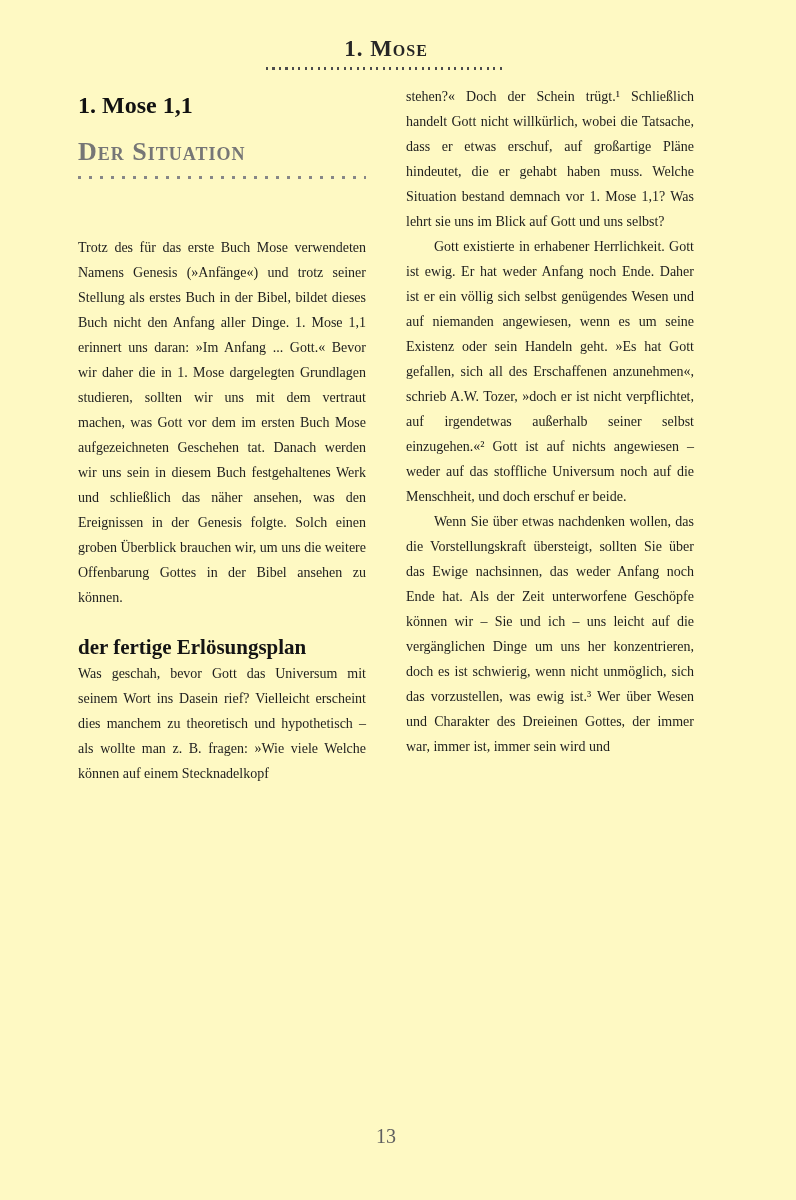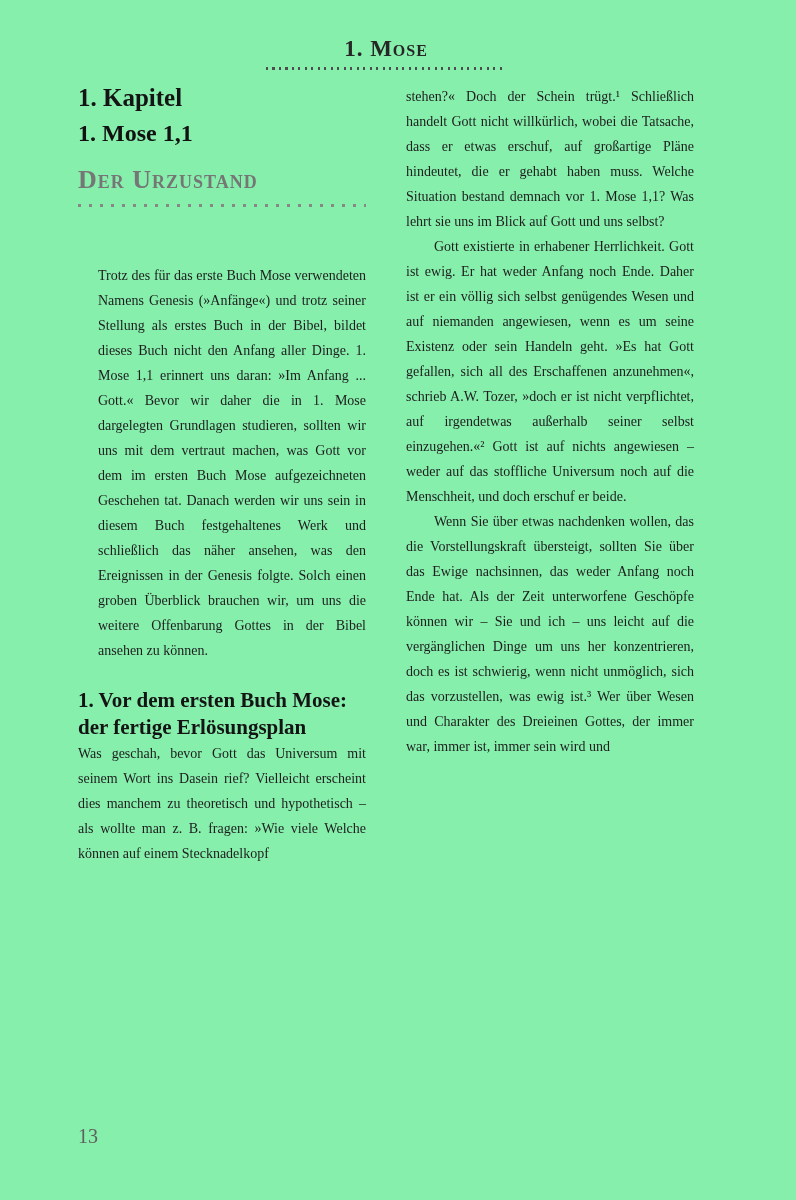--- a/index.html
+++ b/index.html
@@ -4,21 +4,21 @@
 <style>
   html, body {
     margin: 0;
     padding: 0;
     background: #ffffff;
   }
   .page {
     position: relative;
     width: 796px;
     height: 1200px;
-    background: #86efac;
+    background: #fef9c3;
     box-sizing: border-box;
     padding: 36px 102px 0 78px;
     font-family: "Liberation Serif", serif;
     color: #1d1d1d;
     overflow: hidden;
   }
   .running-head {
     text-align: center;
     font-variant: small-caps;
     font-weight: bold;
@@ -70,59 +70,58 @@
   }
   .body-text {
     margin: 0;
     font-size: 14px;
     line-height: 25px;
     text-align: justify;
     hyphens: auto;
     -webkit-hyphens: auto;
     color: #1d1d1d;
   }
-  .intro-gap { margin-top: 56px; margin-left: 20px; }
+  .intro-gap { margin-top: 56px; }
   .section-heading {
     margin-top: 24px;
     font-size: 21px;
     font-weight: bold;
     line-height: 27px;
     color: #141414;
   }
   .indent { text-indent: 28px; }
   .italic { }
   .footer {
     position: absolute;
     left: 78px;
     bottom: 52px;
     width: 616px;
+    text-align: center;
     font-size: 20px;
     color: #5f5f5f;
   }
 </style>
 </head>
 <body>
 
 <div class="page">
 
   <header>
     <div class="running-head">1. Mose</div>
     <div class="header-dots"></div>
   </header>
 
   <div class="columns">
 
     <div class="col">
-      <div class="chapter-label">1. Kapitel</div>
       <h1 class="main-title">1. Mose 1,1</h1>
-      <div class="subtitle-line">Der Urzustand</div>
+      <div class="subtitle-line">Der Situation</div>
       <div class="subtitle-dots"></div>
       <p class="body-text intro-gap">Trotz des für das erste Buch Mose verwendeten Namens Genesis (»Anfänge«) und trotz seiner Stellung als erstes Buch in der Bibel, bildet dieses Buch nicht den Anfang aller Dinge. 1. Mose 1,1 erinnert uns daran: »Im Anfang ... Gott.« Bevor wir daher die in 1. Mose dargelegten Grundlagen studieren, sollten wir uns mit dem vertraut machen, was Gott vor dem im ersten Buch Mose aufgezeichneten Geschehen tat. Danach werden wir uns sein in diesem Buch festgehaltenes Werk und schließlich das näher ansehen, was den Ereignissen in der Genesis folgte. Solch einen groben Überblick brauchen wir, um uns die weitere Offenbarung Gottes in der Bibel ansehen zu können.</p>
       <div class="section-heading">
-        <div>1. Vor dem ersten Buch Mose:</div>
         <div>der fertige Erlösungsplan</div>
       </div>
       <p class="body-text">Was geschah, bevor Gott das Universum mit seinem Wort ins Dasein rief? Vielleicht erscheint dies manchem zu theoretisch und hypothetisch – als wollte man z. B. fragen: »Wie viele Welche können auf einem Stecknadelkopf</p>
     </div>
 
     <div class="col">
       <p class="body-text">stehen?« Doch der Schein trügt.¹ Schließlich handelt Gott nicht willkürlich, wobei die Tatsache, dass er etwas erschuf, auf großartige Pläne hindeutet, die er gehabt haben muss. Welche Situation bestand demnach vor 1. Mose 1,1? Was lehrt sie uns im Blick auf Gott und uns selbst?</p>
       <p class="body-text indent"><span class="italic">Gott existierte in erhabener Herrlichkeit.</span><span> Gott ist ewig. Er hat weder Anfang noch Ende. Daher ist er ein völlig sich selbst genügendes Wesen und auf niemanden angewiesen, wenn es um seine Existenz oder sein Handeln geht. »Es hat Gott gefallen, sich all des Erschaffenen anzunehmen«, schrieb A.W. Tozer, »doch er ist nicht verpflichtet, auf irgendetwas außerhalb seiner selbst einzugehen.«² Gott ist auf nichts angewiesen – weder auf das stoffliche Universum noch auf die Menschheit, und doch erschuf er beide.</span></p>
       <p class="body-text indent">Wenn Sie über etwas nachdenken wollen, das die Vorstellungskraft übersteigt, sollten Sie über das Ewige nachsinnen, das weder Anfang noch Ende hat. Als der Zeit unterworfene Geschöpfe können wir – Sie und ich – uns leicht auf die vergänglichen Dinge um uns her konzentrieren, doch es ist schwierig, wenn nicht unmöglich, sich das vorzustellen, was ewig ist.³ Wer über Wesen und Charakter des Dreieinen Gottes, der immer war, immer ist, immer sein wird und</p>
     </div>

